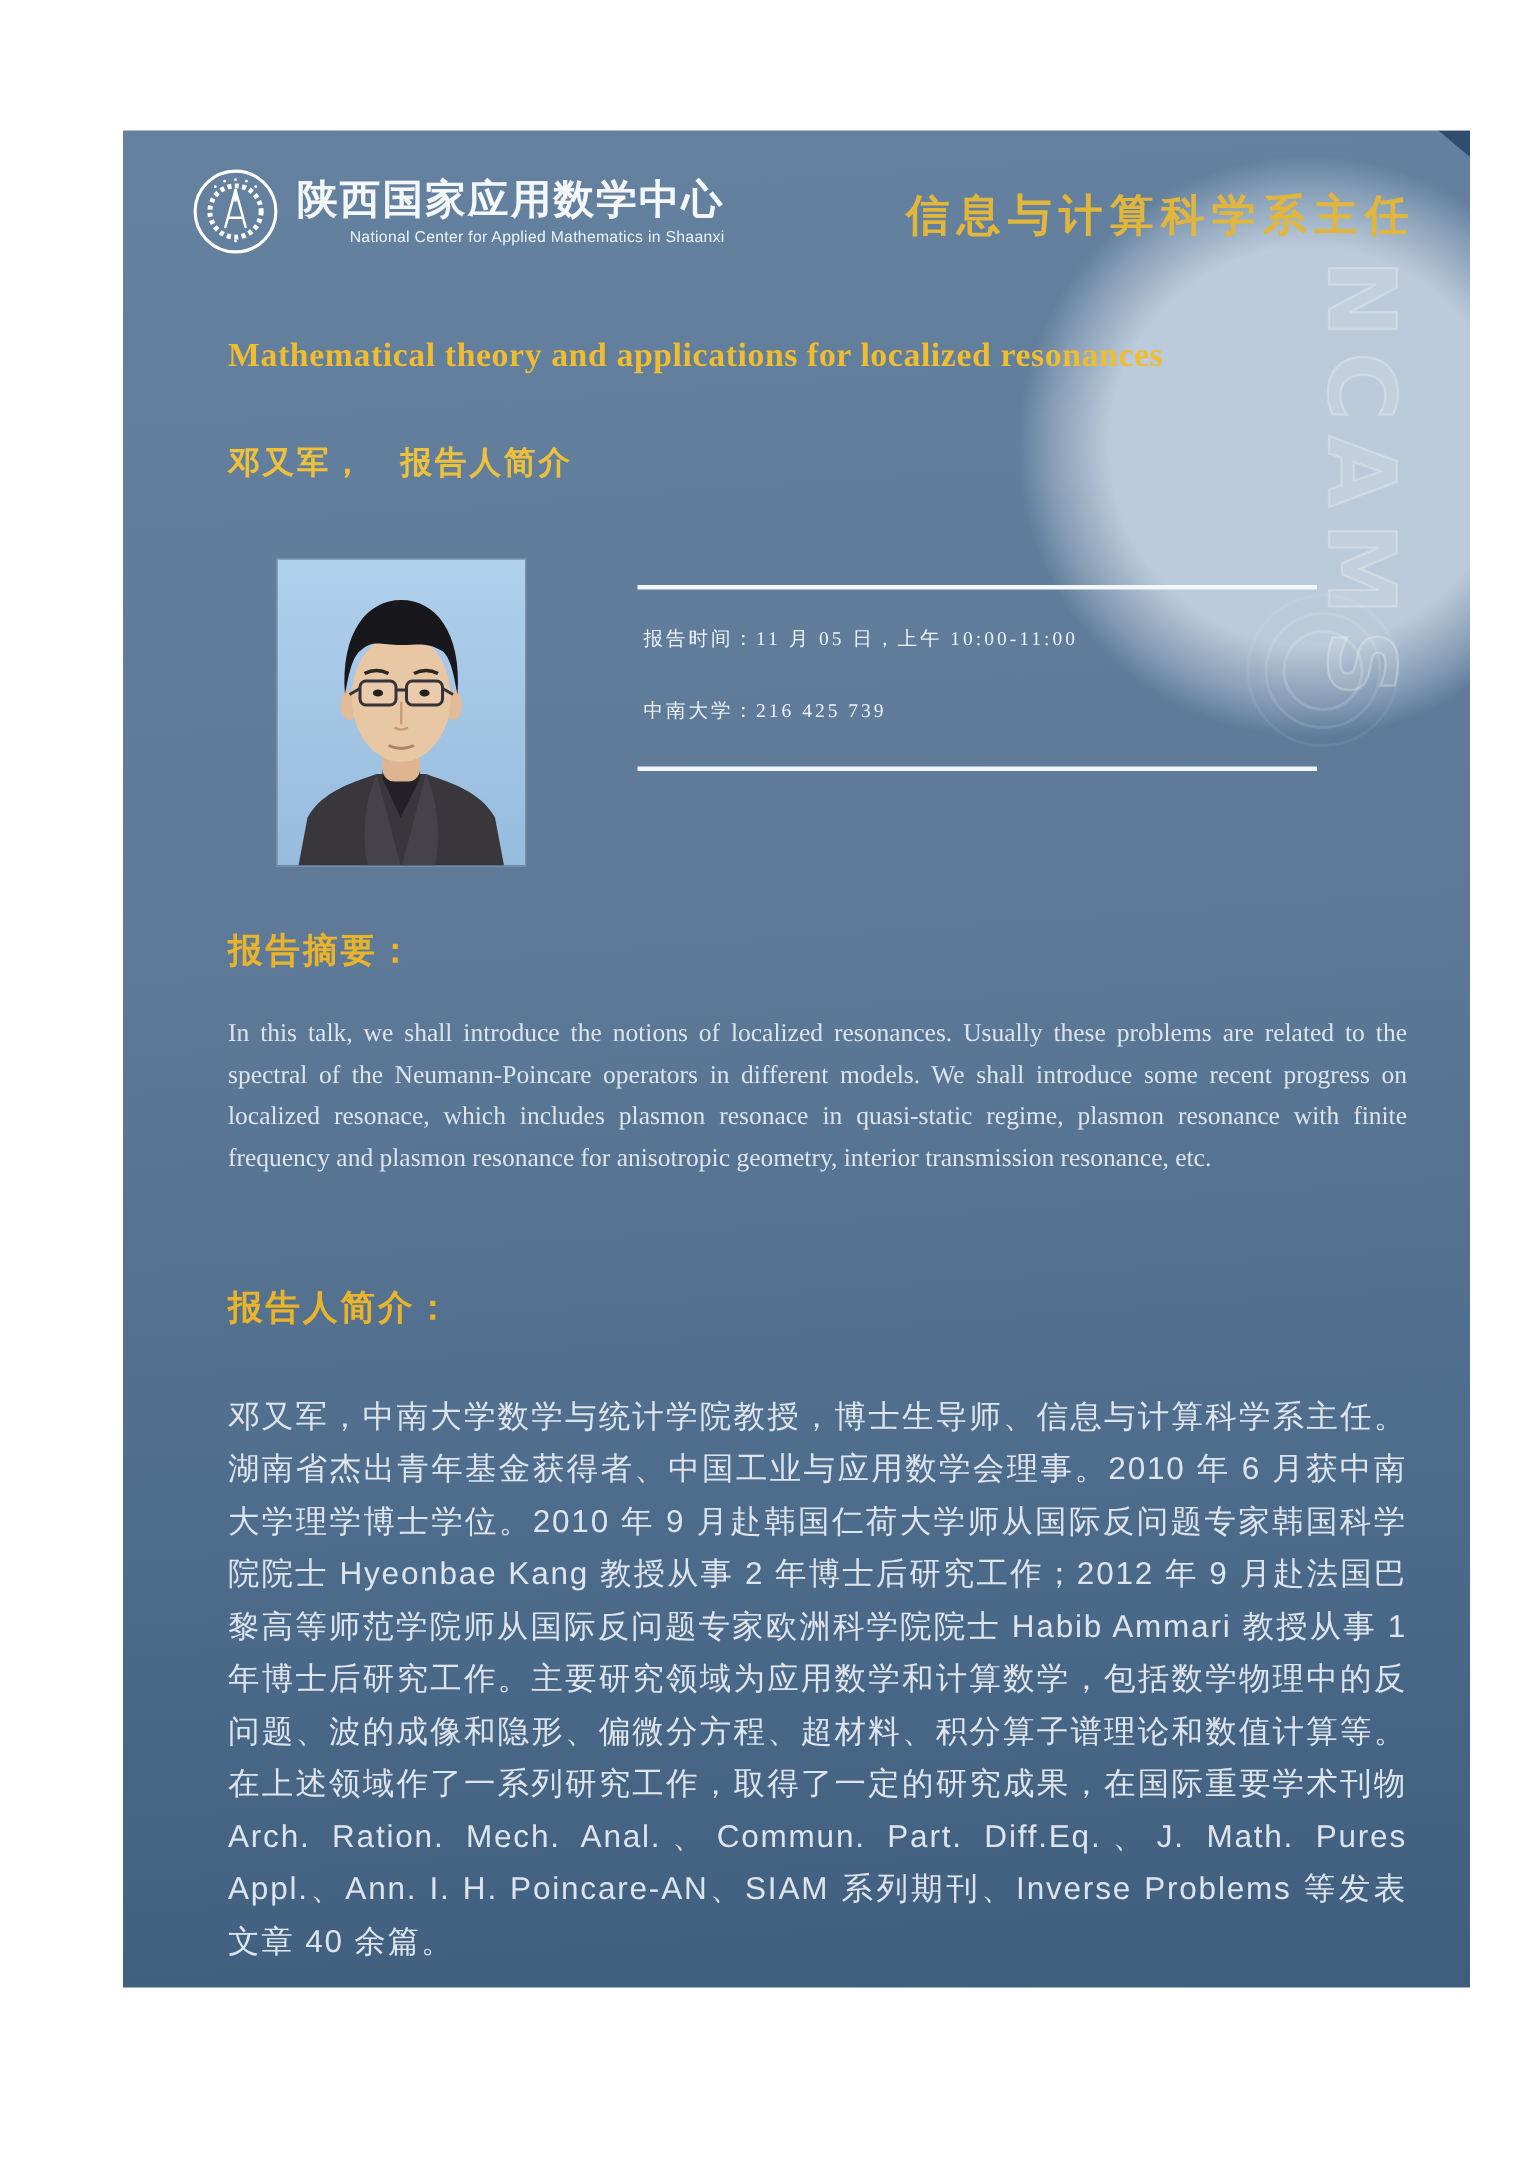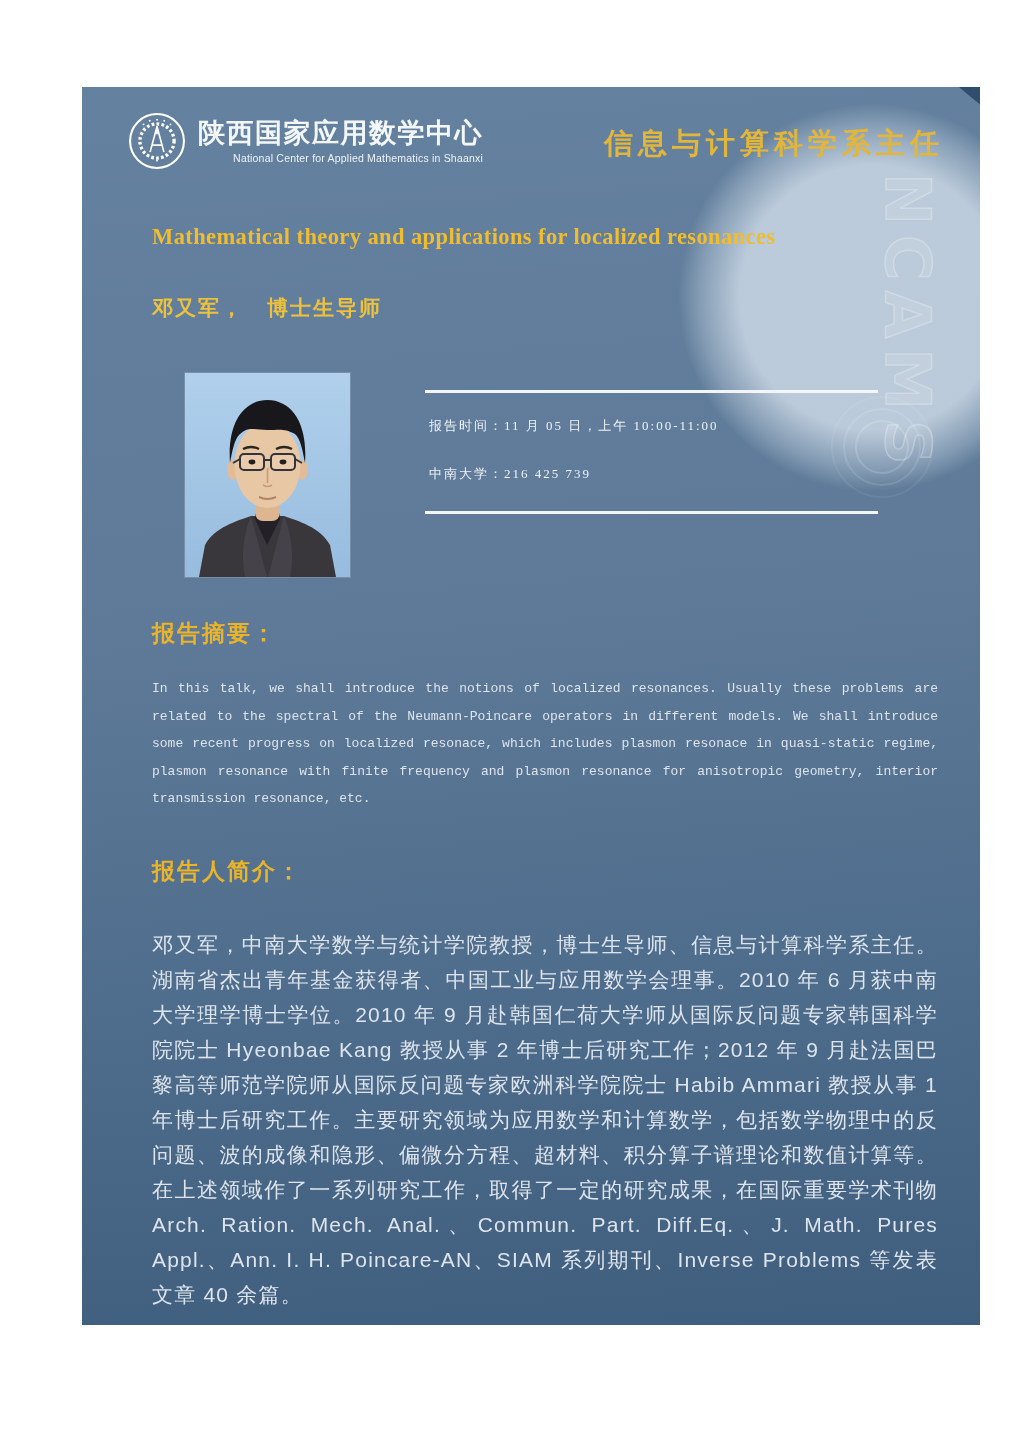--- a/index.html
+++ b/index.html
@@ -52,21 +52,21 @@
     letter-spacing:2px; font-family:"Liberation Serif", serif; }
   .info-line-1 { top:330px; }
   .info-line-2 { top:378px; }
 
   .section-heading { position:absolute; left:70px; font-size:23px; font-weight:bold;
     color:#eab42a; letter-spacing:2px; }
   .abstract-heading { top:531px; }
   .bio-heading { top:769px; }
 
   .abstract-text { position:absolute; left:70px; top:588px; width:786px;
-    font-family:Liberation Mono, monospace; font-size:13px; line-height:27.5px;
+    font-family:Liberation Serif, serif; font-size:17px; line-height:27.5px;
     color:#dde4ec; text-align:justify; }
 
   .bio-text { position:absolute; left:70px; top:840px; width:786px;
     font-size:21px; line-height:35px; color:#dde4ec; text-align:justify;
     letter-spacing:1.2px; font-family:Liberation Sans, sans-serif; }
 </style>
 </head>
 <body>
 
 <div class="page">
@@ -102,21 +102,21 @@
 
     <div class="rings">
       <svg viewBox="0 0 120 120">
         <circle cx="60" cy="60" r="26" fill="none" stroke="rgba(255,255,255,0.35)" stroke-width="2"></circle>
         <circle cx="60" cy="60" r="38" fill="none" stroke="rgba(255,255,255,0.25)" stroke-width="2"></circle>
         <circle cx="60" cy="60" r="50" fill="none" stroke="rgba(255,255,255,0.15)" stroke-width="2"></circle>
       </svg>
     </div>
 
     <div class="talk-title">Mathematical theory and applications for localized resonances</div>
-    <div class="speaker">邓又军，　博士生导师</div>
+    <div class="speaker">邓又军，　报告人简介</div>
 
     <div class="photo">
       <svg viewBox="0 0 165 204" preserveAspectRatio="none">
         <defs>
           <linearGradient id="pbg" x1="0" y1="0" x2="0" y2="1">
             <stop offset="0" stop-color="#b0d0ec"></stop>
             <stop offset="1" stop-color="#97bcde"></stop>
           </linearGradient>
         </defs>
         <rect x="0" y="0" width="165" height="204" fill="url(#pbg)"></rect>

